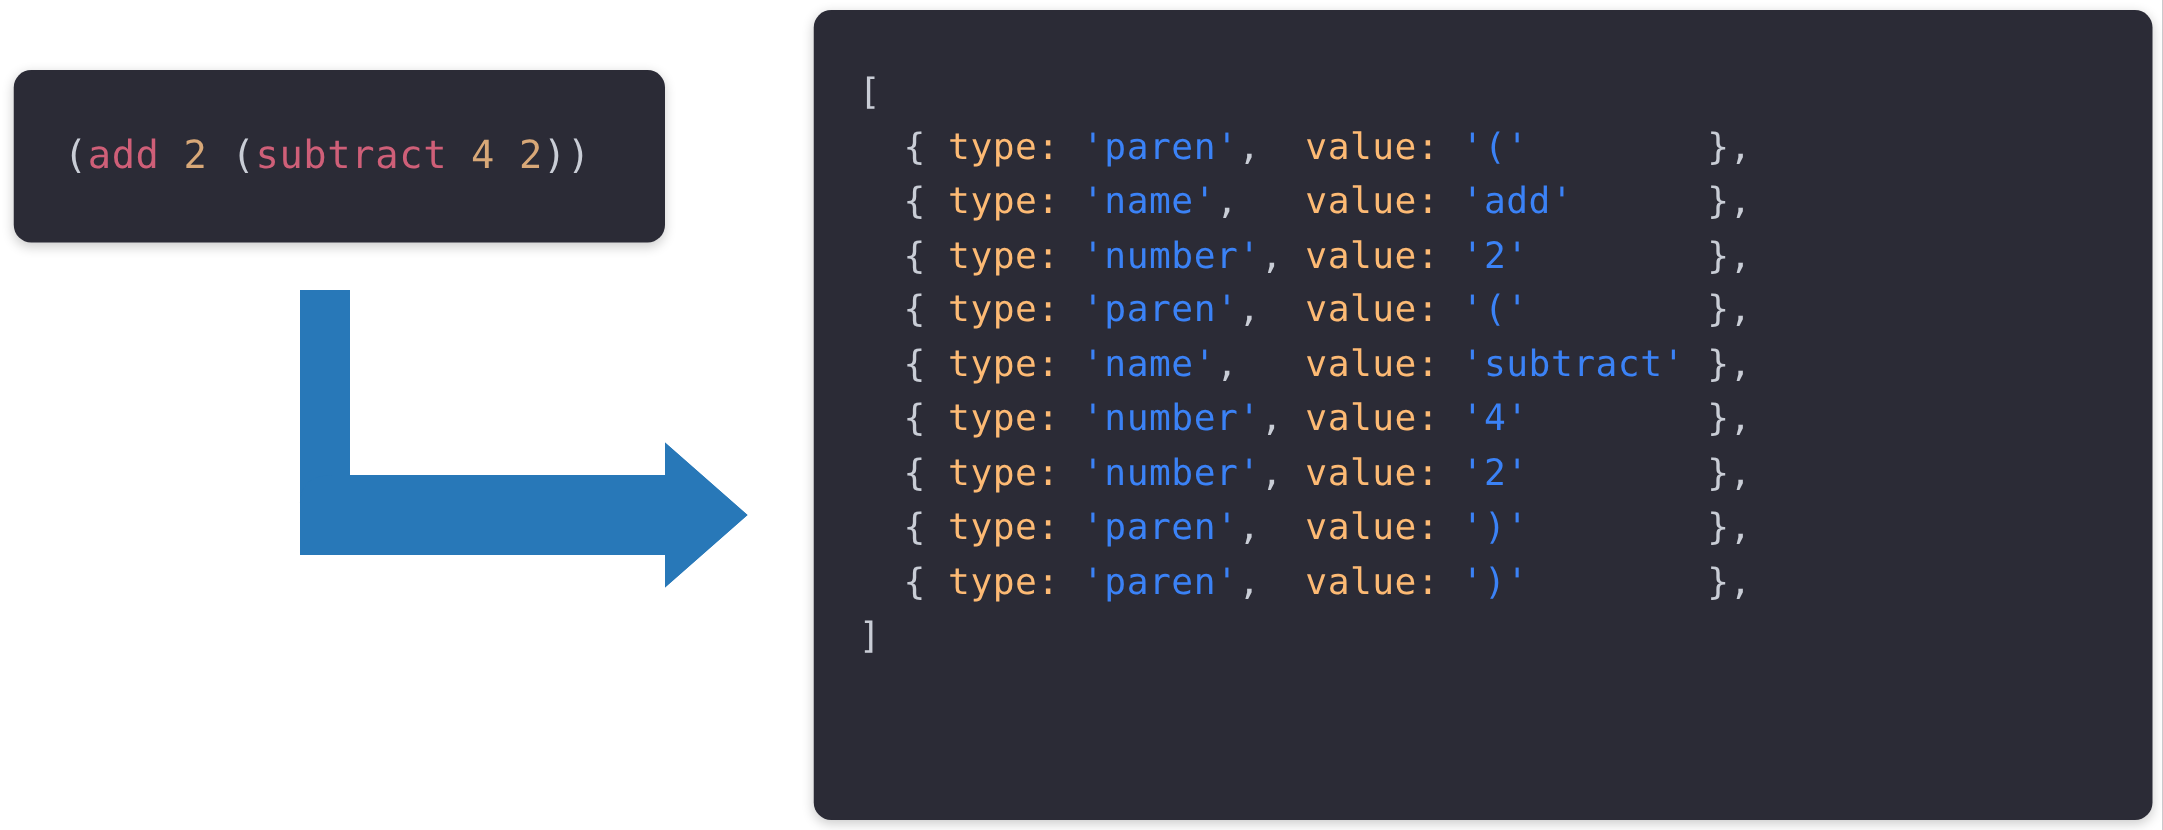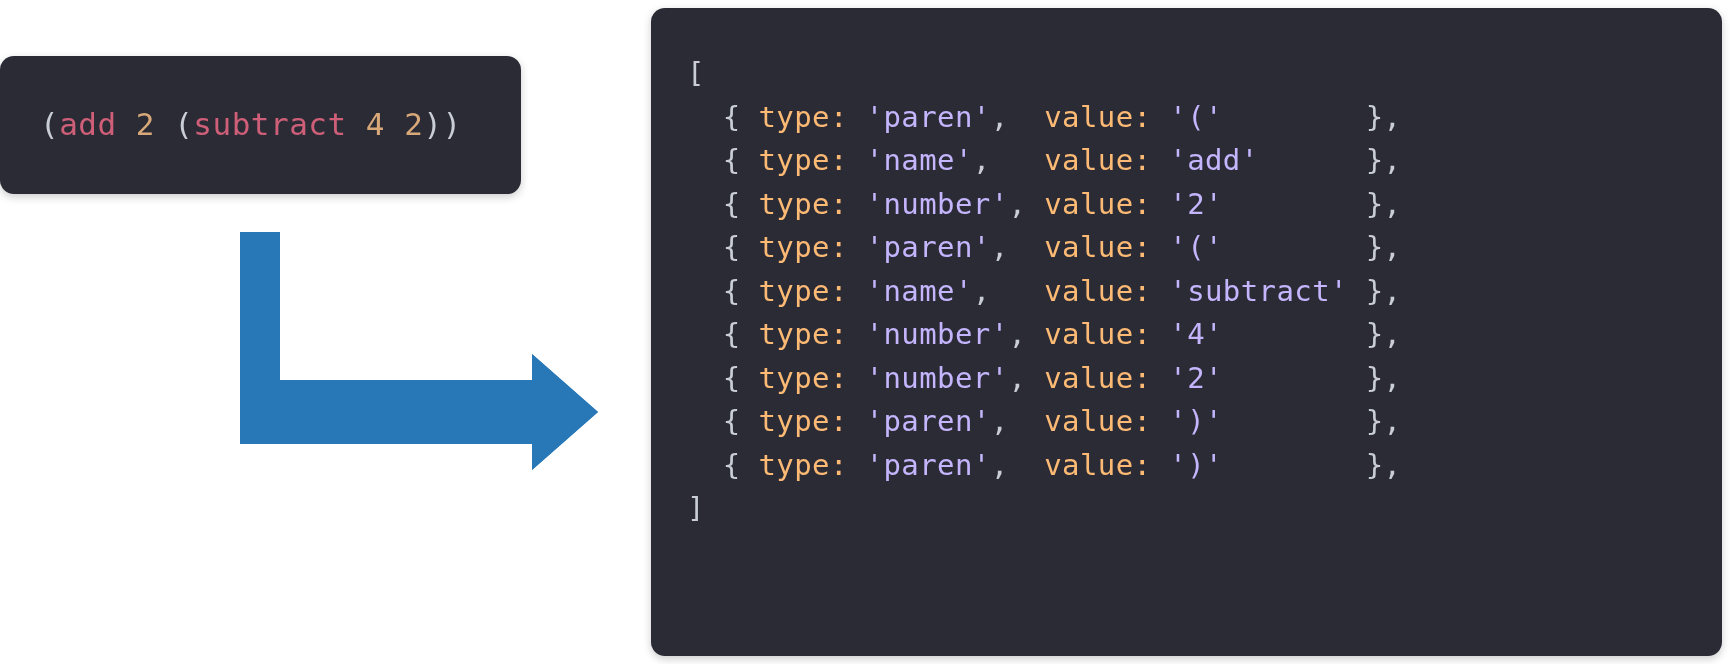--- a/index.html
+++ b/index.html
@@ -28,21 +28,21 @@
   .code-panel {
     position: absolute;
     background: #2b2b36;
     border-radius: 14px;
     box-shadow: 0 3px 9px rgba(0,0,0,0.20);
     box-sizing: border-box;
     overflow: hidden;
   }
 
   #input-panel {
-    left: 0;
+    left: 11px;
     top: 56px;
     width: 521px;
     height: 138px;
     display: flex;
     align-items: center;
   }
 
   #input-code {
     margin: 0;
     padding: 0 0 0 40px;
@@ -69,21 +69,21 @@
     white-space: pre;
     font-family: "DejaVu Sans Mono", "Liberation Mono", monospace;
     letter-spacing: 0.4px;
   }
 
   
   .t-punct   { color: #c9cdd6; }
   .t-keyword { color: #cf5f78; }
   .t-number  { color: #d8a878; }
   .t-key     { color: #fdba74; }
-  .t-string  { color: #c4b5fd; }
+  .t-string  { color: #3b82f6; }
   .t-bracket { color: #c9cdd6; }
 
   
   #flow-arrow {
     position: absolute;
     left: 232px;
     top: 232px;
     width: 380px;
     height: 240px;
   }

